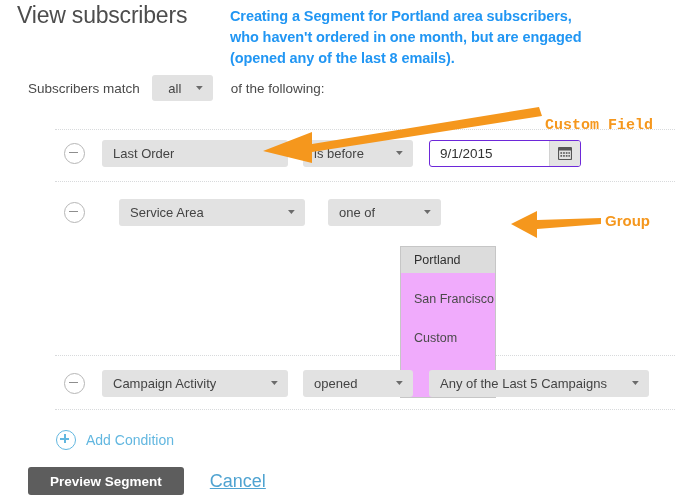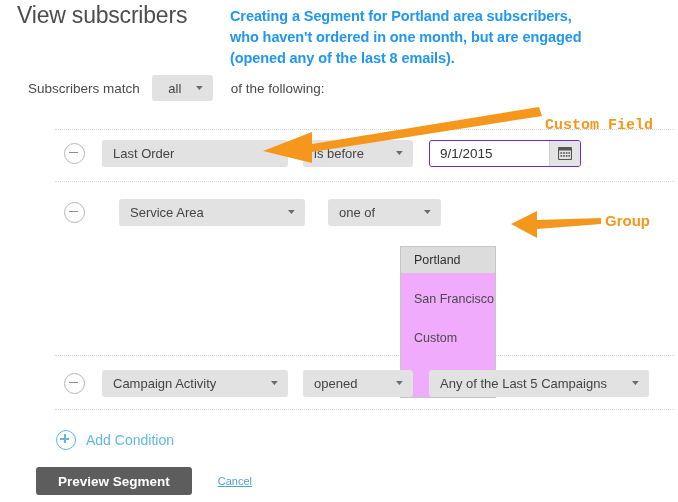--- a/index.html
+++ b/index.html
@@ -220,41 +220,41 @@
   .plus-icon::after  { top: 3px; left: 7.2px; height: 9px; width: 1.6px; }
   .add-condition-label {
     margin-left: 10px;
     color: #62b7e0;
     font-size: 14px;
   }
 
   
   .footer {
     position: absolute;
-    left: 36px;
+    left: 28px;
     top: 467px;
     display: flex;
     align-items: center;
   }
   .preview-btn {
     background: #5d5d5d;
     color: #ffffff;
     font-size: 13.5px;
     font-weight: bold;
     border: none;
     border-radius: 3px;
     height: 28px;
     padding: 0 22px;
     font-family: "Liberation Sans", sans-serif;
     cursor: pointer;
   }
   .cancel-link {
     margin-left: 26px;
     color: #4fa3d1;
-    font-size: 11px;
+    font-size: 18px;
     text-decoration: underline;
     cursor: pointer;
     text-align: right;
   }
 
   
   .ann-orange {
     position: absolute;
     color: #f5971d;
     font-weight: bold;

